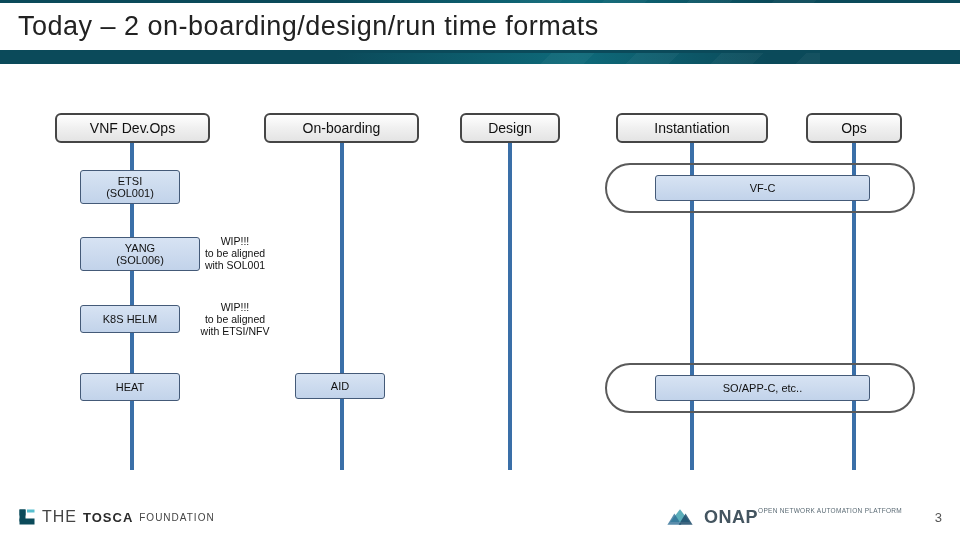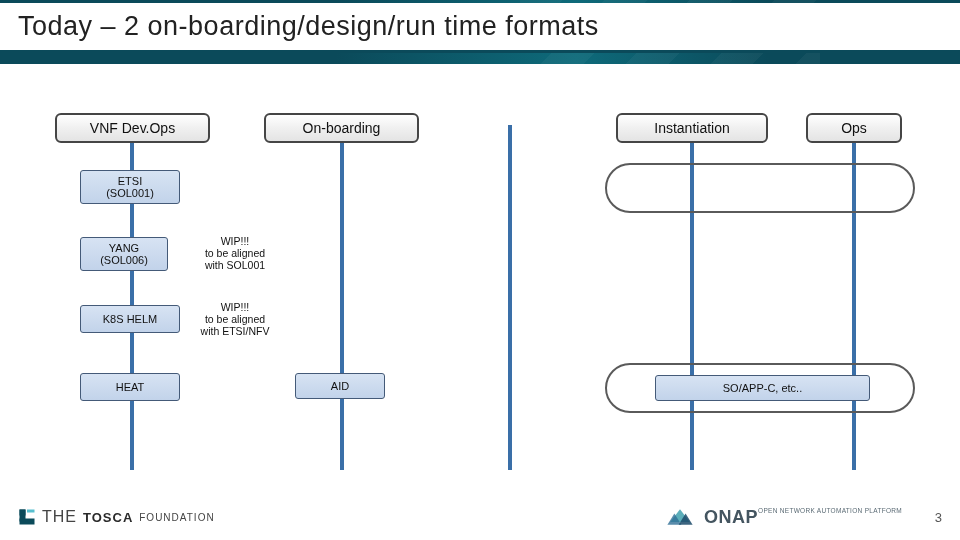--- a/index.html
+++ b/index.html
@@ -178,34 +178,40 @@
   <div class="vline" style="left:508px"></div>
   <div class="vline" style="left:690px"></div>
   <div class="vline" style="left:852px"></div>
 
   <div class="phase-box" style="left:55px; width:155px; top:8px;">
     <span>VNF Dev.Ops</span>
   </div>
   <div class="phase-box" style="left:264px; width:155px; top:8px;">
     <span>On-boarding</span>
   </div>
+  <div class="phase-box" style="left:460px; width:100px; top:8px;">
+    <span>Design</span>
+  </div>
   <div class="phase-box" style="left:616px; width:152px; top:8px;">
     <span>Instantiation</span>
   </div>
   <div class="phase-box" style="left:806px; width:96px; top:8px;">
     <span>Ops</span>
   </div>
 
   <div class="oval" style="left:605px; top:58px; width:310px; height:50px;"></div>
   <div class="row-box" style="left:80px; top:65px; width:100px;">
     <span>ETSI</span>
     <span>(SOL001)</span>
   </div>
-
-  <div class="row-box" style="left:80px; top:132px; width:88px;">
+  <div class="row-box" style="left:655px; top:70px; width:215px; height:26px;">
+    <span>VF-C</span>
+  </div>
+
+  <div class="row-box" style="left:80px; top:132px; width:120px;">
     <span>YANG</span>
     <span>(SOL006)</span>
   </div>
   <div class="note-box" style="left:190px; top:128px; width:90px;">
     <span>WIP!!!</span>
     <span>to be aligned</span>
     <span>with SOL001</span>
   </div>
 
   <div class="row-box" style="left:80px; top:200px; width:100px; height:28px;">

